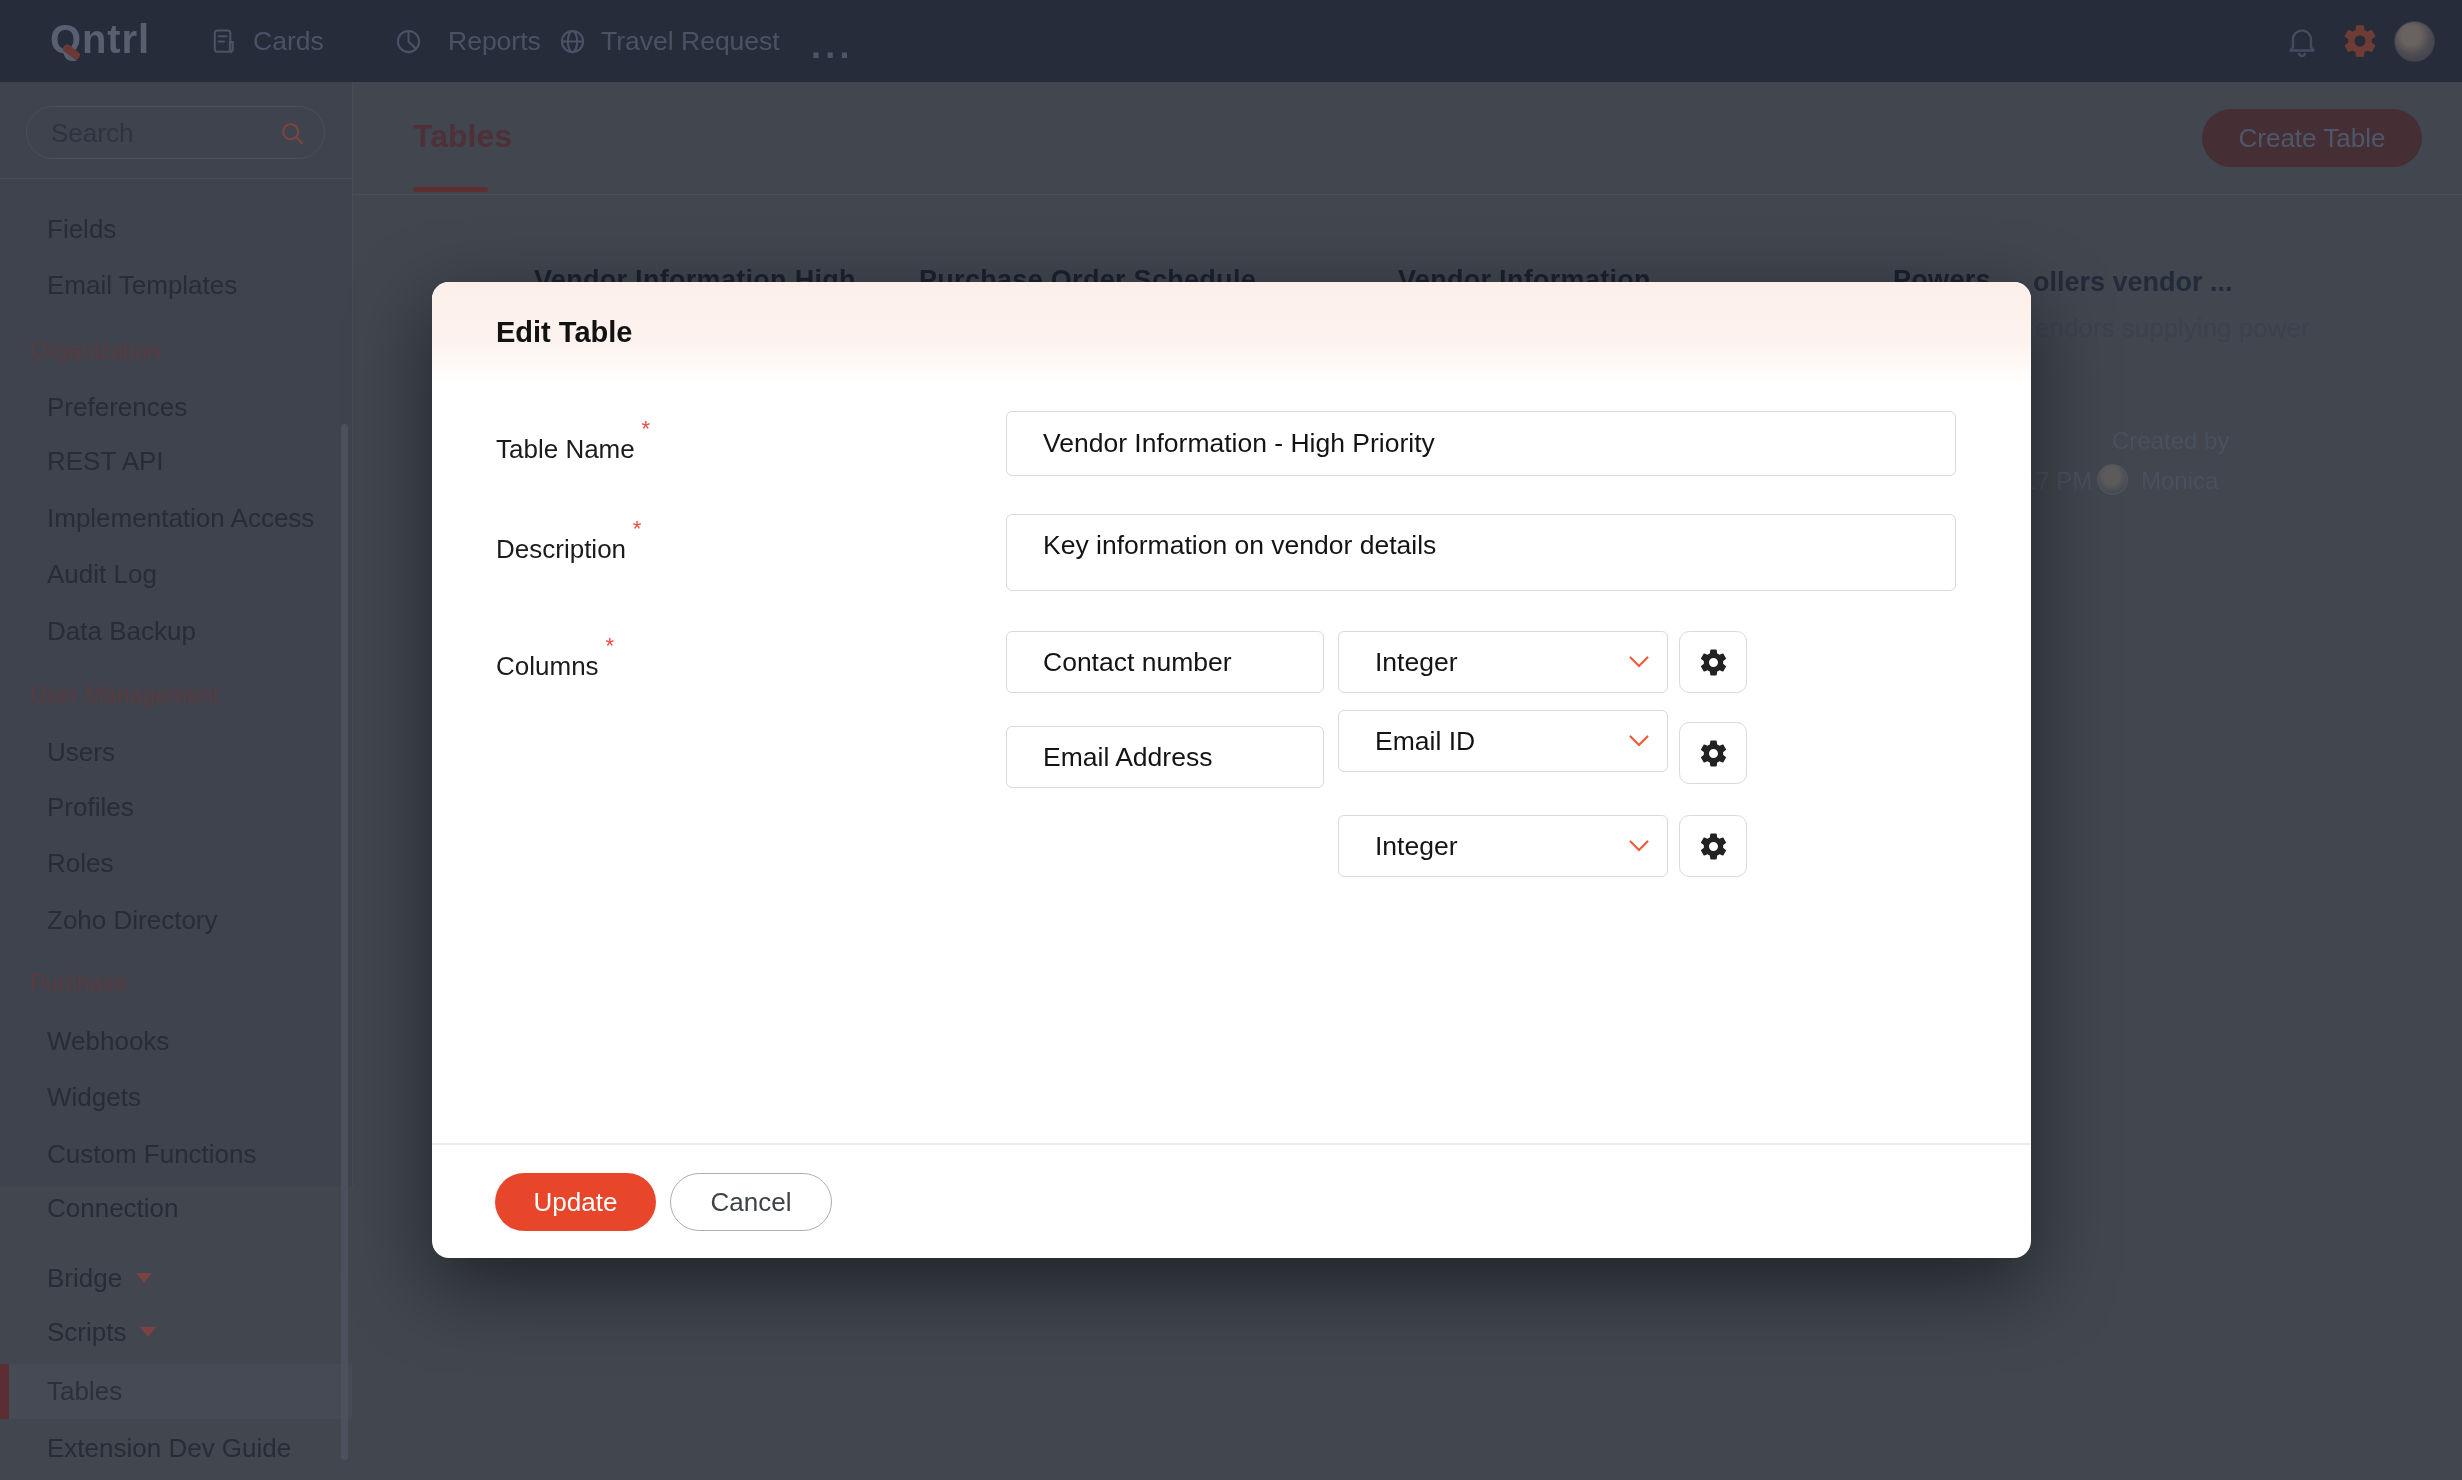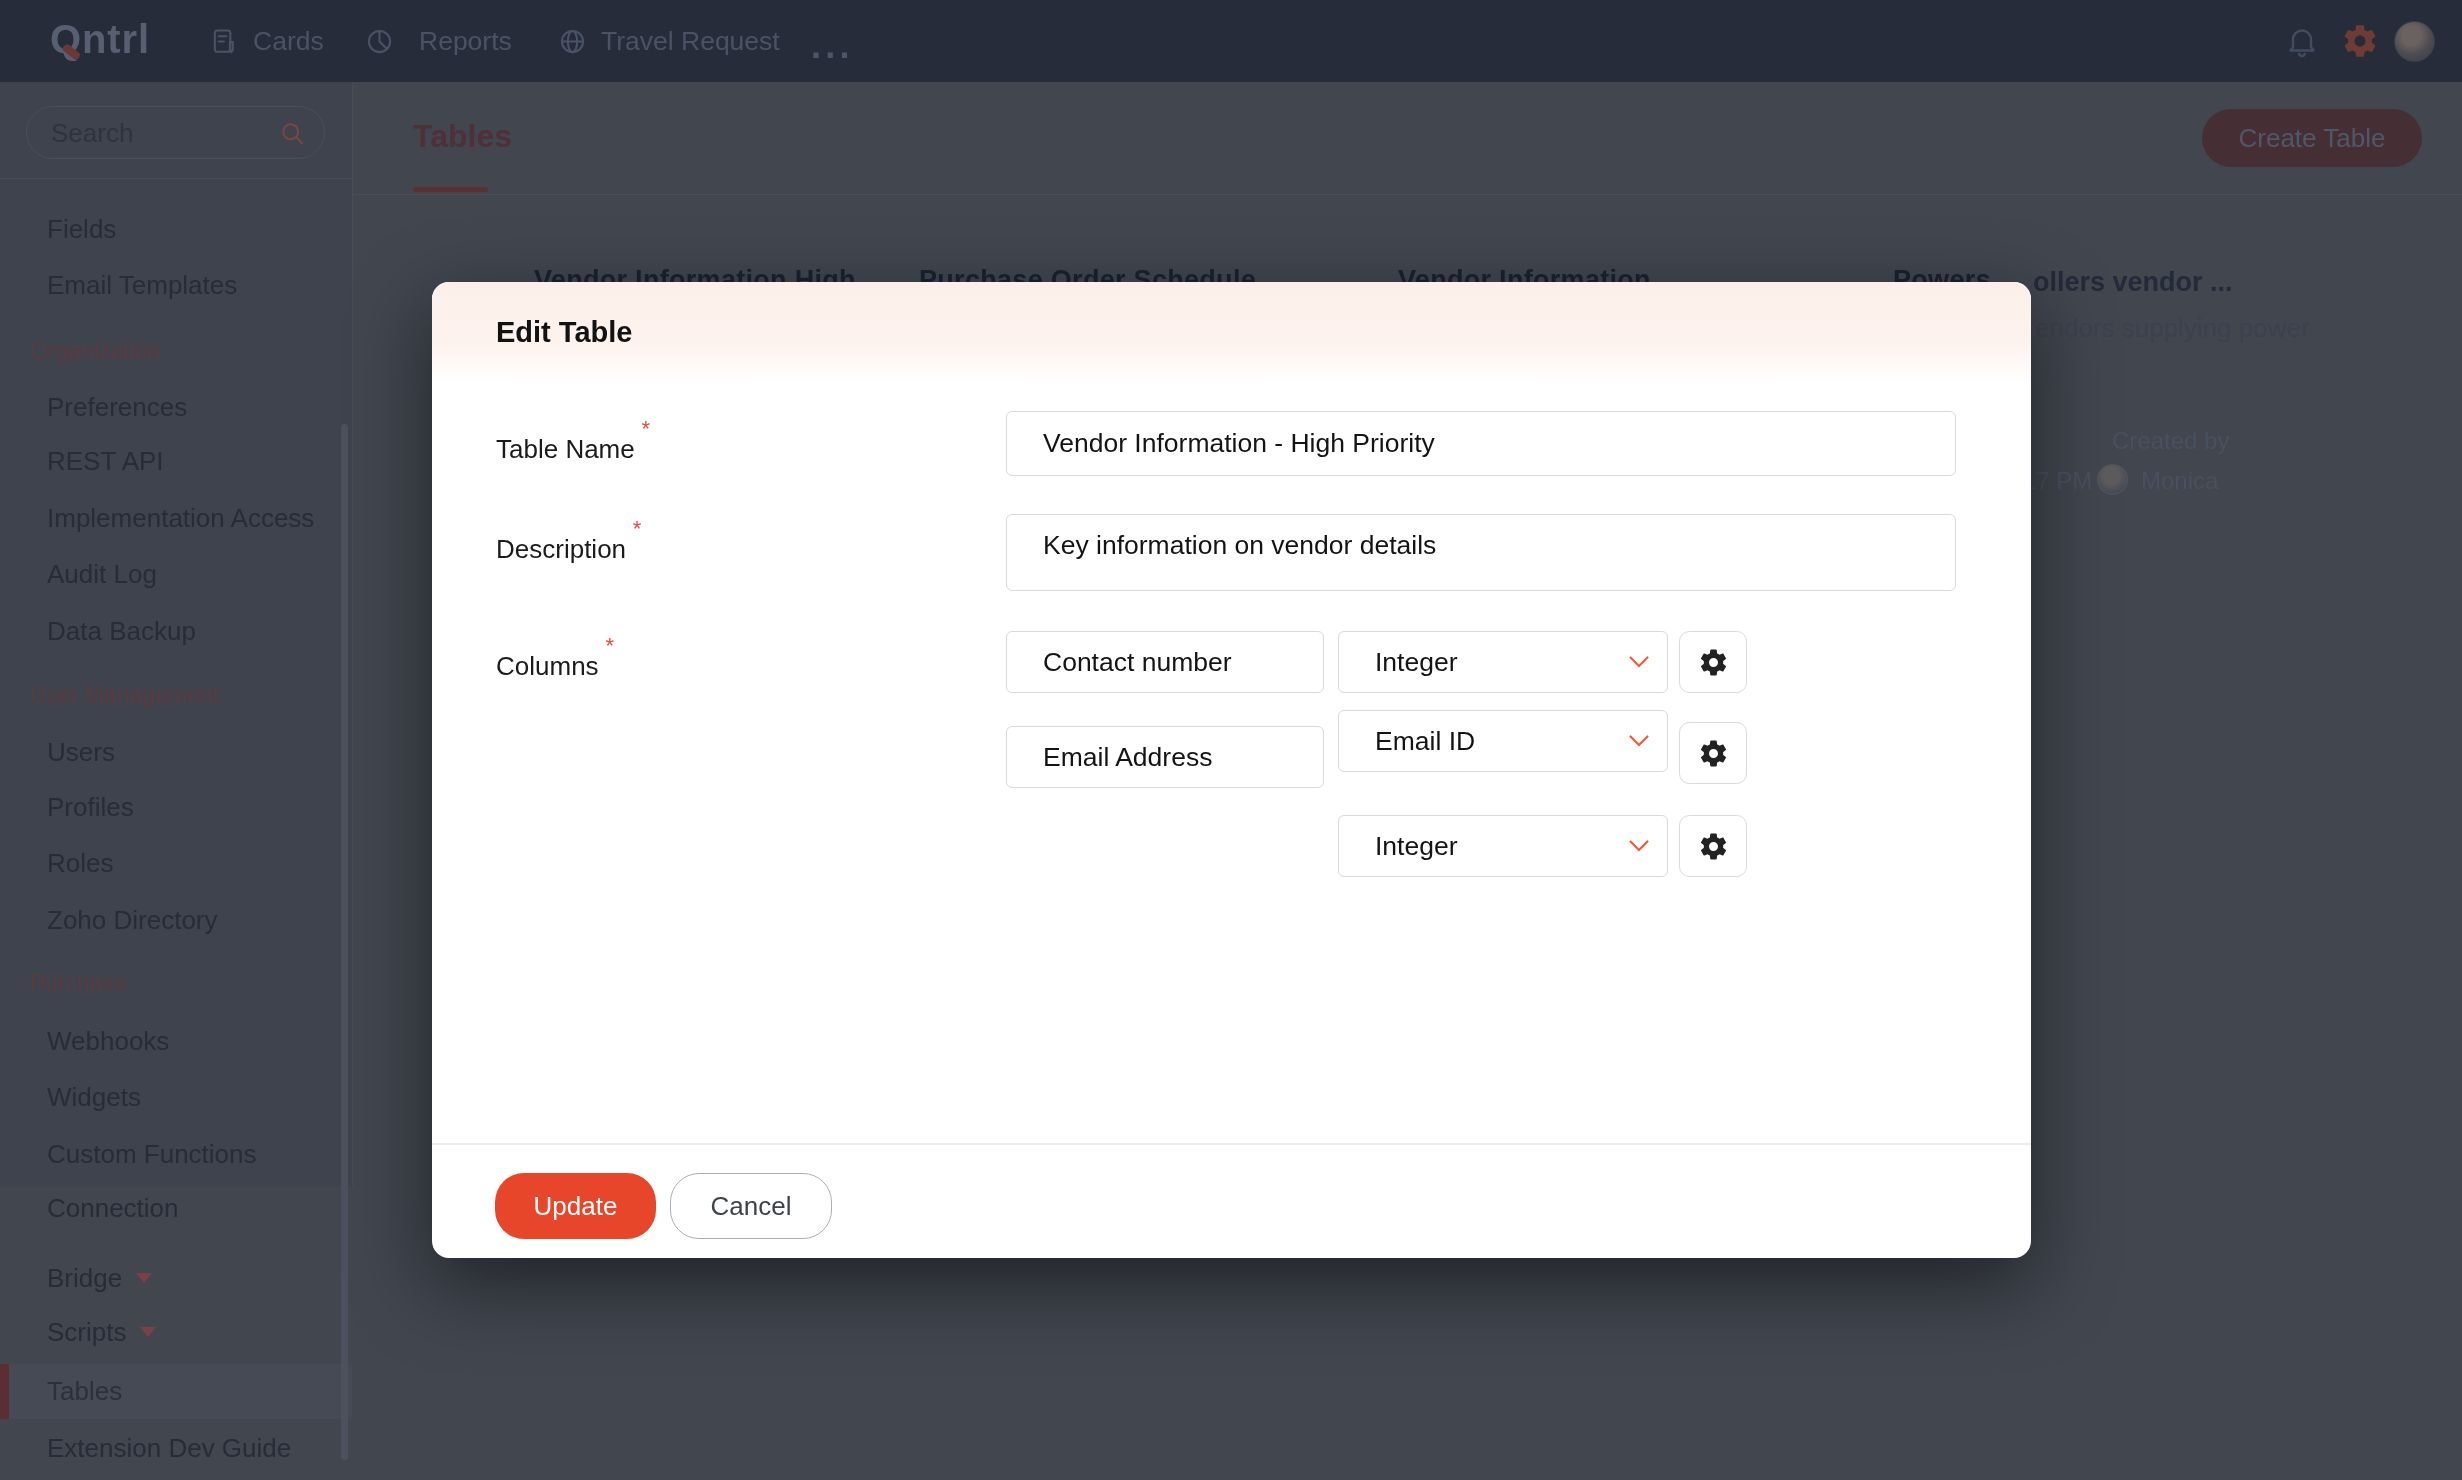--- a/index.html
+++ b/index.html
@@ -60,21 +60,21 @@
   .f-label{position:absolute;left:64px;font-size:26px;color:#1b1b1b;white-space:nowrap;}
   .req{color:#f0483e;font-size:22px;position:relative;top:-12px;margin-left:6.8px;}
   .inp{position:absolute;box-sizing:border-box;border:1.7px solid #d9d9d9;border-radius:6px;background:#fff;
     font-size:26.5px;color:#141414;font-family:"Liberation Sans",sans-serif;padding:0 36px;outline:none;}
   .ta{padding-top:15.4px;font-size:26.5px;color:#141414;}
   .sel{display:flex;align-items:center;}
   .sel .chev{position:absolute;right:17px;top:50%;margin-top:-7.7px;}
   .gear-btn{position:absolute;box-sizing:border-box;width:68px;height:62px;border:1.7px solid #d9d9d9;border-radius:10.3px;
     background:#fff;display:flex;align-items:center;justify-content:center;}
   .footer-line{position:absolute;left:0;top:861px;width:100%;height:1.7px;background:#ececec;}
-  .btn{position:absolute;top:891px;height:66px;border-radius:29px;display:flex;align-items:center;justify-content:center;
+  .btn{position:absolute;top:891px;height:58px;border-radius:29px;display:flex;align-items:center;justify-content:center;
     font-size:26px;box-sizing:border-box;}
   .btn-update{left:63px;width:161px;background:#e8462a;color:#ffffff;font-weight:500;}
   .btn-cancel{left:238px;width:162px;background:#ffffff;border:1.7px solid #a9afb5;color:#3e4349;}
 </style>
 </head>
 <body>
 
 <div class="topbar">
   <div class="logo">
     <span>Qntrl</span>
@@ -83,21 +83,21 @@
 
   <div class="nav-item" style="left:209px;">
     <svg width="31" height="31" viewBox="0 0 24 24" fill="none" stroke="#4a5365" stroke-width="1.6" stroke-linecap="round">
       <rect x="4.5" y="3.5" width="12" height="16.5" rx="2"></rect>
         <path d="M7.5 8h6M7.5 12h4"></path>
         <path d="M16.2 12.5v6l1.1 1.6 1.1-1.6v-6z"></path>
     </svg>
     <span>Cards</span>
   </div>
 
-  <div class="nav-item" style="left:364px;gap:24px;">
+  <div class="nav-item" style="left:393px;gap:24px;">
     <svg width="31" height="31" viewBox="0 0 24 24" fill="none" stroke="#4a5365" stroke-width="1.6" stroke-linecap="round">
       <circle cx="12" cy="12" r="8.2"></circle>
         <path d="M12 3.8V12l5.8 5.8"></path>
     </svg>
     <span>Reports</span>
   </div>
 
   <div class="nav-item" style="left:557px;">
     <svg width="31" height="31" viewBox="0 0 24 24" fill="none" stroke="#4a5365" stroke-width="1.6" stroke-linecap="round">
       <circle cx="12" cy="12" r="8.2"></circle>

